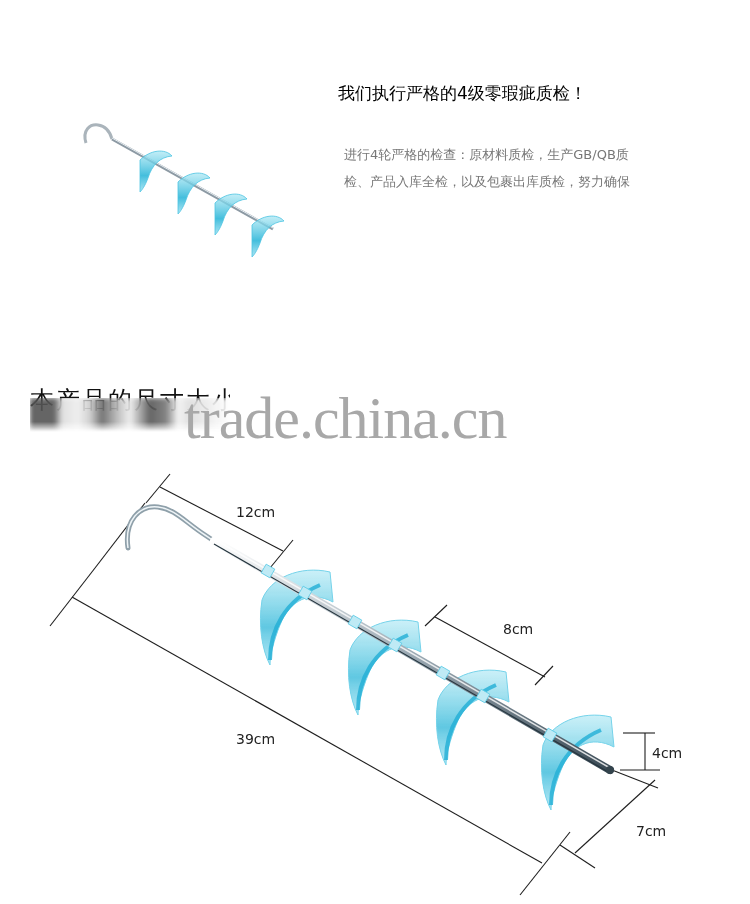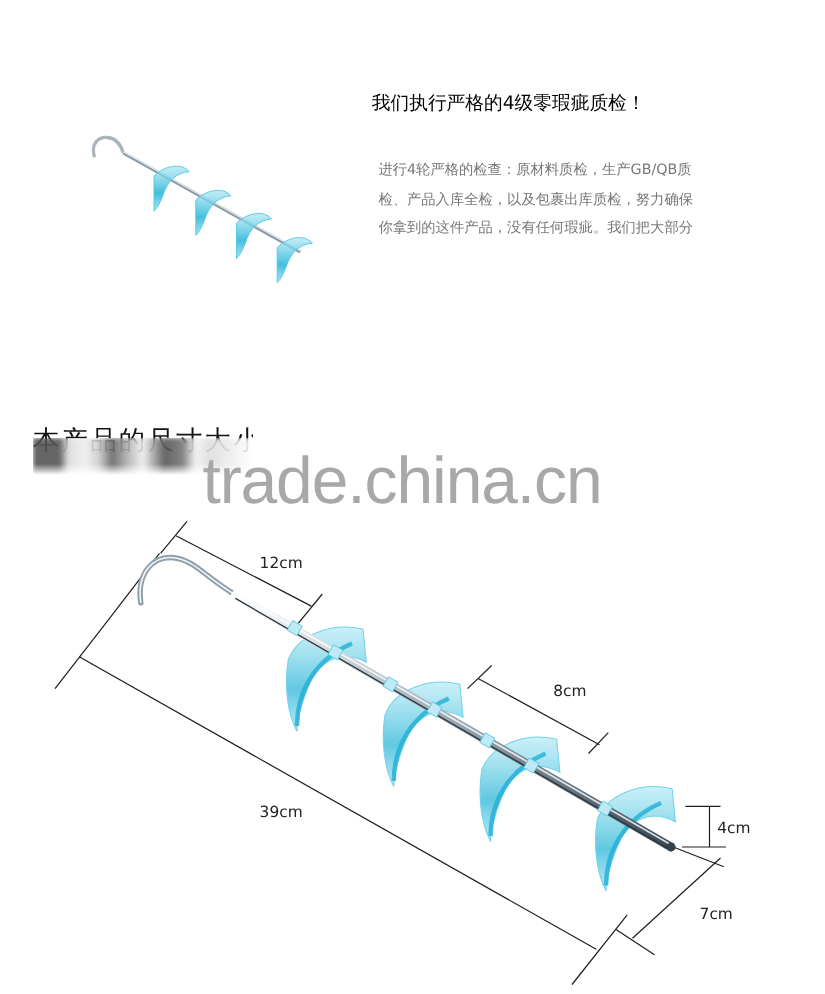--- a/index.html
+++ b/index.html
@@ -7,21 +7,21 @@
   .title { position:absolute; left:338px; top:82px; font-size:17px; color:#000000; letter-spacing:0px; white-space:nowrap; }
   .para { position:absolute; left:344px; top:142px; width:330px; font-size:13px; line-height:26.5px; color:#777777; }
   .para div { white-space:nowrap; }
   .smear-heading { position:absolute; left:30px; top:388px; width:200px; height:44px; overflow:hidden; }
   .smear-heading .txt { position:absolute; left:0; top:-4px; font-size:24px; color:#111; white-space:nowrap; letter-spacing:2px; }
   .smear-heading .bars { position:absolute; left:0; top:10px; width:200px; height:34px;
     background: linear-gradient(90deg, #555 0 12%, #ddd 16%, #eee 24%, #ccc 30%, #666 36%, #bbb 44%, #eee 50%, #555 60%, #777 68%, #f3f3f3 74%, #ddd 80%, #fff 100%);
     filter: blur(2px); opacity:0.9;
     -webkit-mask-image: linear-gradient(180deg, #000 0%, #000 70%, transparent 100%);
     mask-image: linear-gradient(180deg, #000 0%, #000 70%, transparent 100%); }
-  .watermark { position:absolute; left:184px; top:402px; font-family:Liberation Sans, sans-serif; font-size:60px; color:#a8a8a8; letter-spacing:-1px; white-space:nowrap; }
+  .watermark { position:absolute; left:184px; top:384px; font-family:Liberation Serif, serif; font-size:60px; color:#a8a8a8; letter-spacing:-1px; white-space:nowrap; }
   .dim-label { position:absolute; font-family:"DejaVu Sans", sans-serif; font-size:14px; color:#222; white-space:nowrap; }
   svg { position:absolute; left:0; top:0; }
 </style>
 </head>
 <body>
 
 <svg width="750" height="904" viewBox="0 0 750 904">
   <defs>
     <linearGradient id="finG" x1="0" y1="0" x2="0" y2="1">
       <stop offset="0" stop-color="#a8e6f3" stop-opacity="0.7"></stop>
@@ -108,21 +108,20 @@
     </g>
     <circle cx="610" cy="770" r="4" fill="#33434c"></circle>
   </g>
 </svg>
 
 <div class="title">我们执行严格的4级零瑕疵质检！</div>
 
 <div class="para">
   <div>进行4轮严格的检查：原材料质检，生产GB/QB质</div>
   <div>检、产品入库全检，以及包裹出库质检，努力确保</div>
-  <div>你拿到的这件产品，没有任何瑕疵。我们把大部分</div>
 </div>
 
 <div class="smear-heading">
   <span class="txt">本产品的尺寸大小</span>
   <div class="bars"></div>
 </div>
 
 <div class="watermark">trade.china.cn</div>
 
 <div class="dim-label" style="left:236px; top:504px;">12cm</div>

